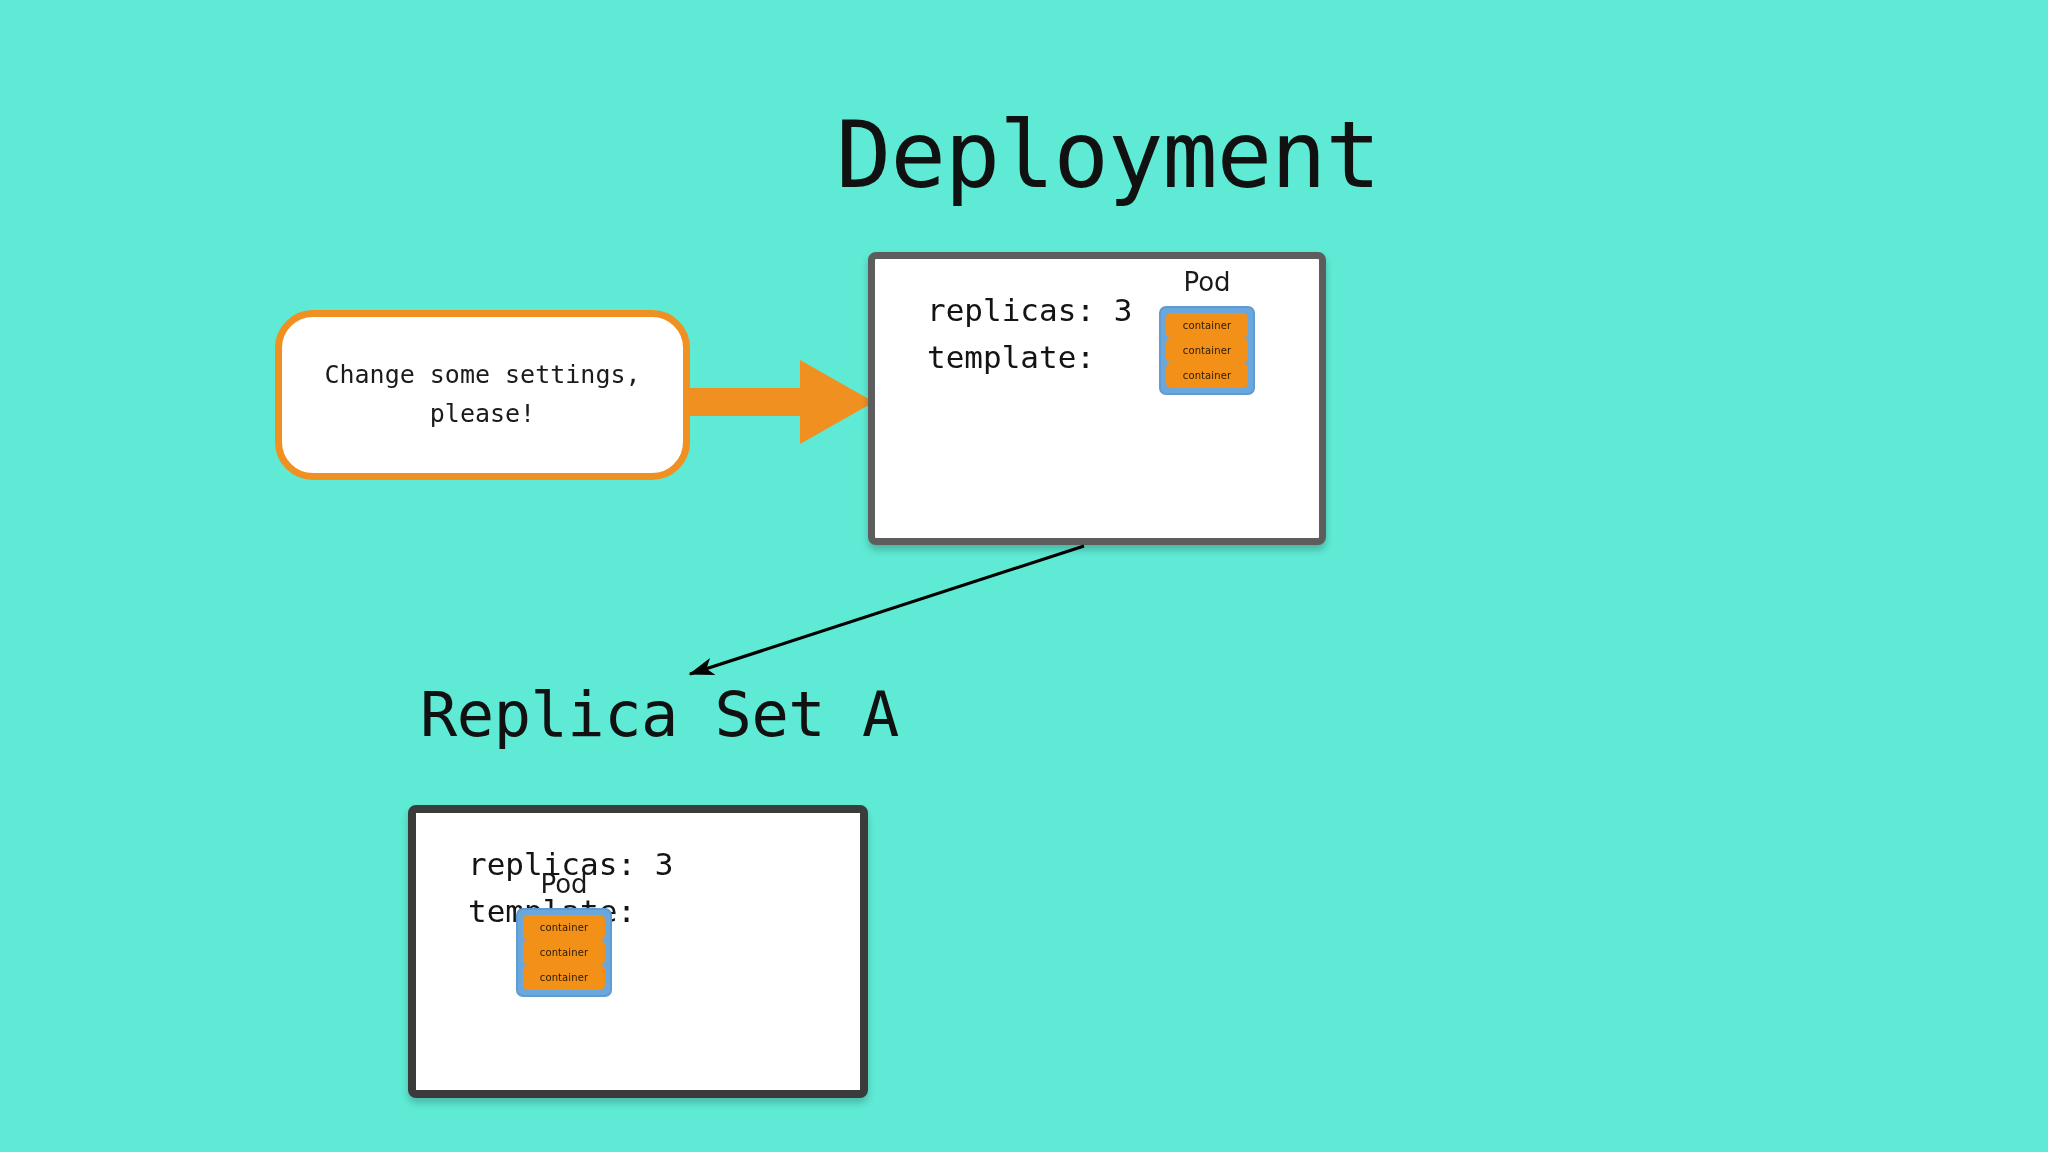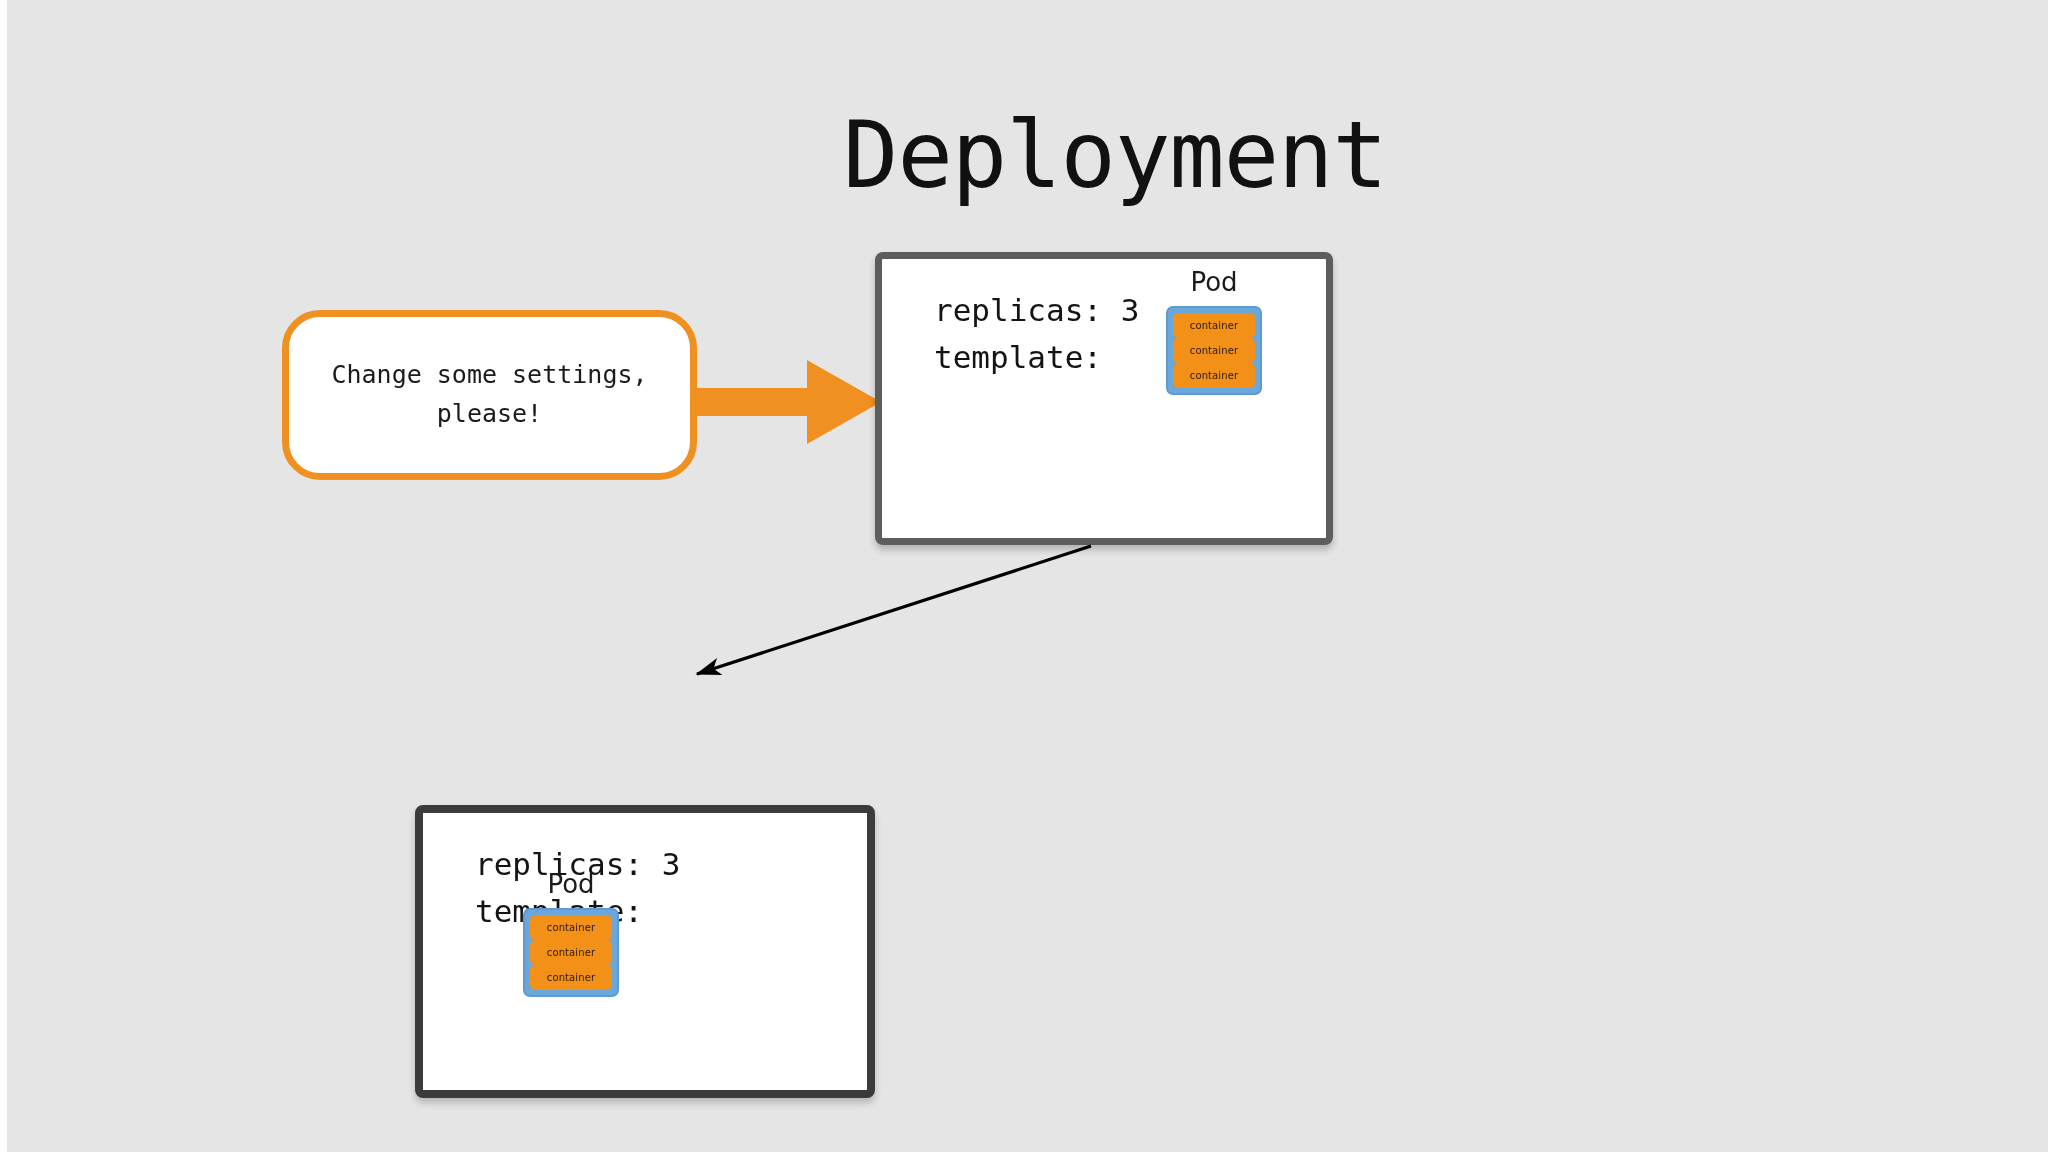--- a/index.html
+++ b/index.html
@@ -12,22 +12,21 @@
     height: 1152px;
     position: relative;
     overflow: hidden;
     font-family: "DejaVu Sans Mono", monospace;
     -webkit-font-smoothing: antialiased;
   }
 
   .canvas {
     position: absolute;
     inset: 0;
-    background: #e5e5e5;
-    margin-left: 7px;
+    background: #5eead4;
   }
 
   
   .title-deployment {
     position: absolute;
     left: 836px;
     top: 110px;
     width: 520px;
     text-align: center;
     font-family: "DejaVu Sans Mono", monospace;
@@ -207,20 +206,21 @@
 
   <svg class="diag-arrow" viewBox="0 0 460 170">
     <defs>
       <marker id="arrowhead" markerWidth="9" markerHeight="9" refX="7.5" refY="3.2" orient="auto" markerUnits="strokeWidth">
         <path d="M 8 3.2 L 0 6 L 2.1 3.2 L 0 0.4 Z" fill="#000000"></path>
       </marker>
     </defs>
     <line x1="434" y1="16" x2="40" y2="144" stroke="#000000" stroke-width="3.2" marker-end="url(#arrowhead)"></line>
   </svg>
 
+  <div class="title-replicaset">Replica Set A</div>
 
   <div class="res-box replicaset">
     <div class="spec">
       <span class="spec-line">replicas: 3</span>
       <span class="spec-line">template:</span>
     </div>
     <div class="pod-group">
       <div class="pod-label">Pod</div>
       <div class="pod-box">
         <div class="container-chip">container</div>

